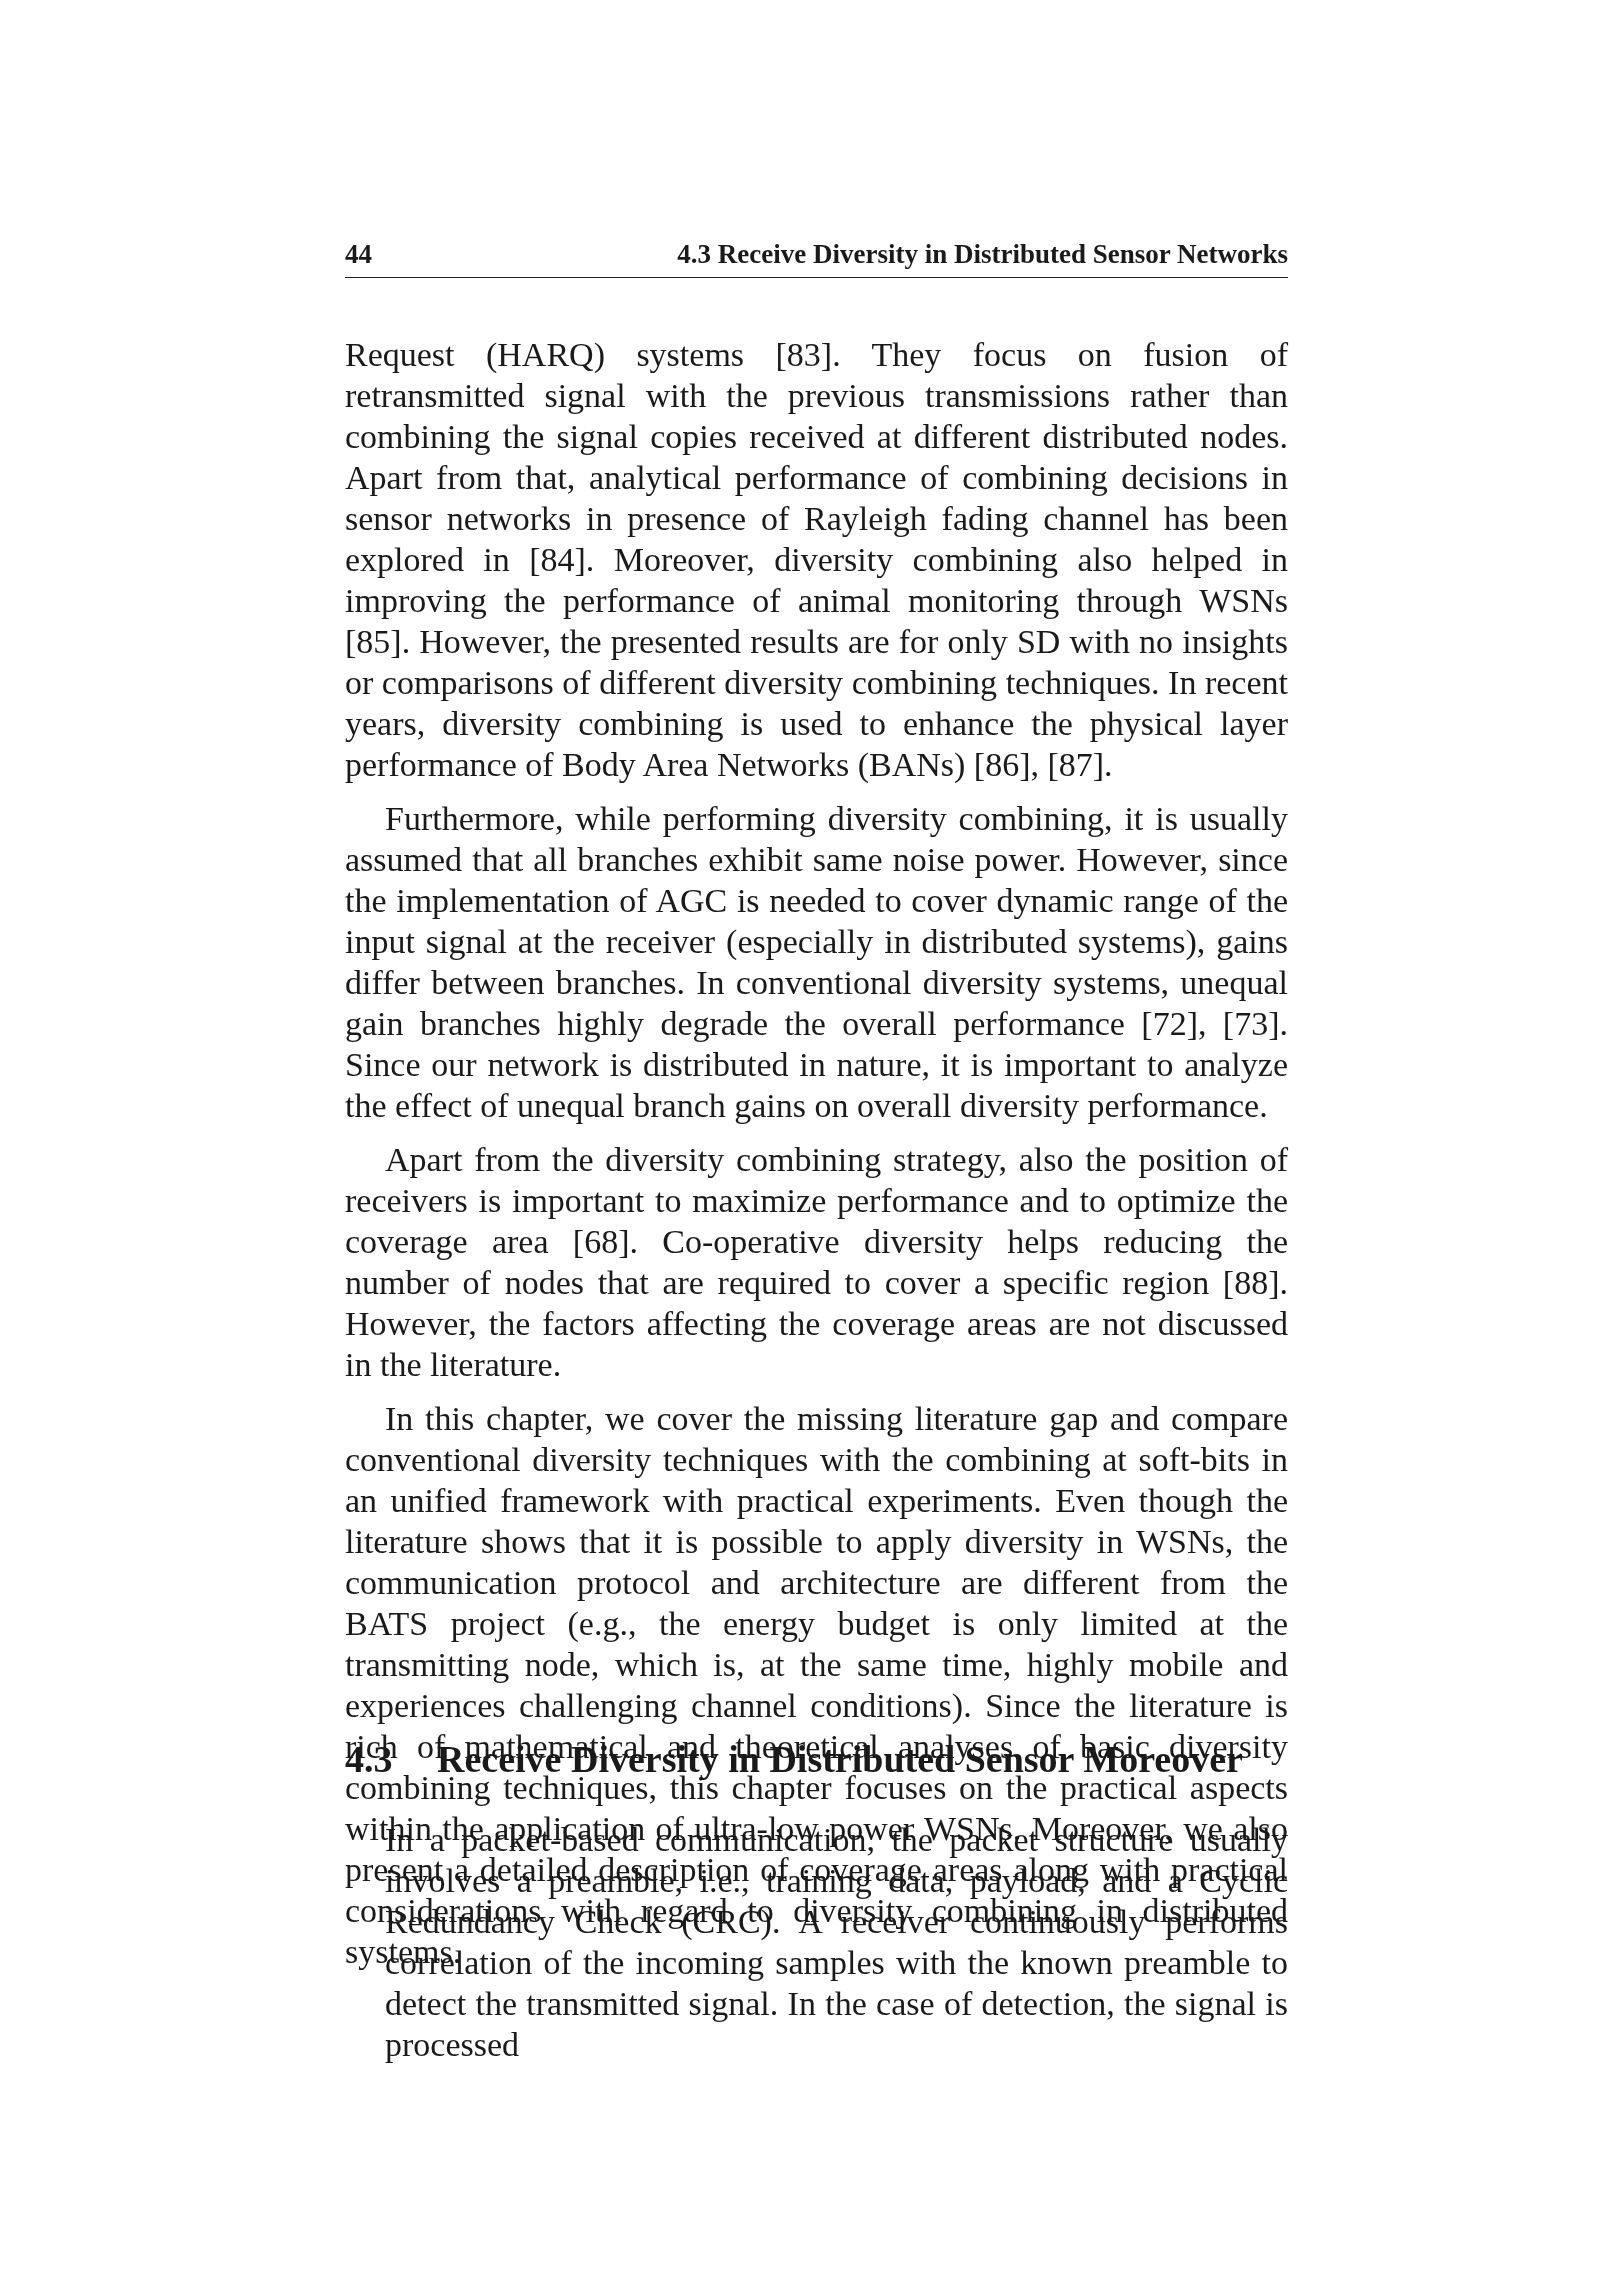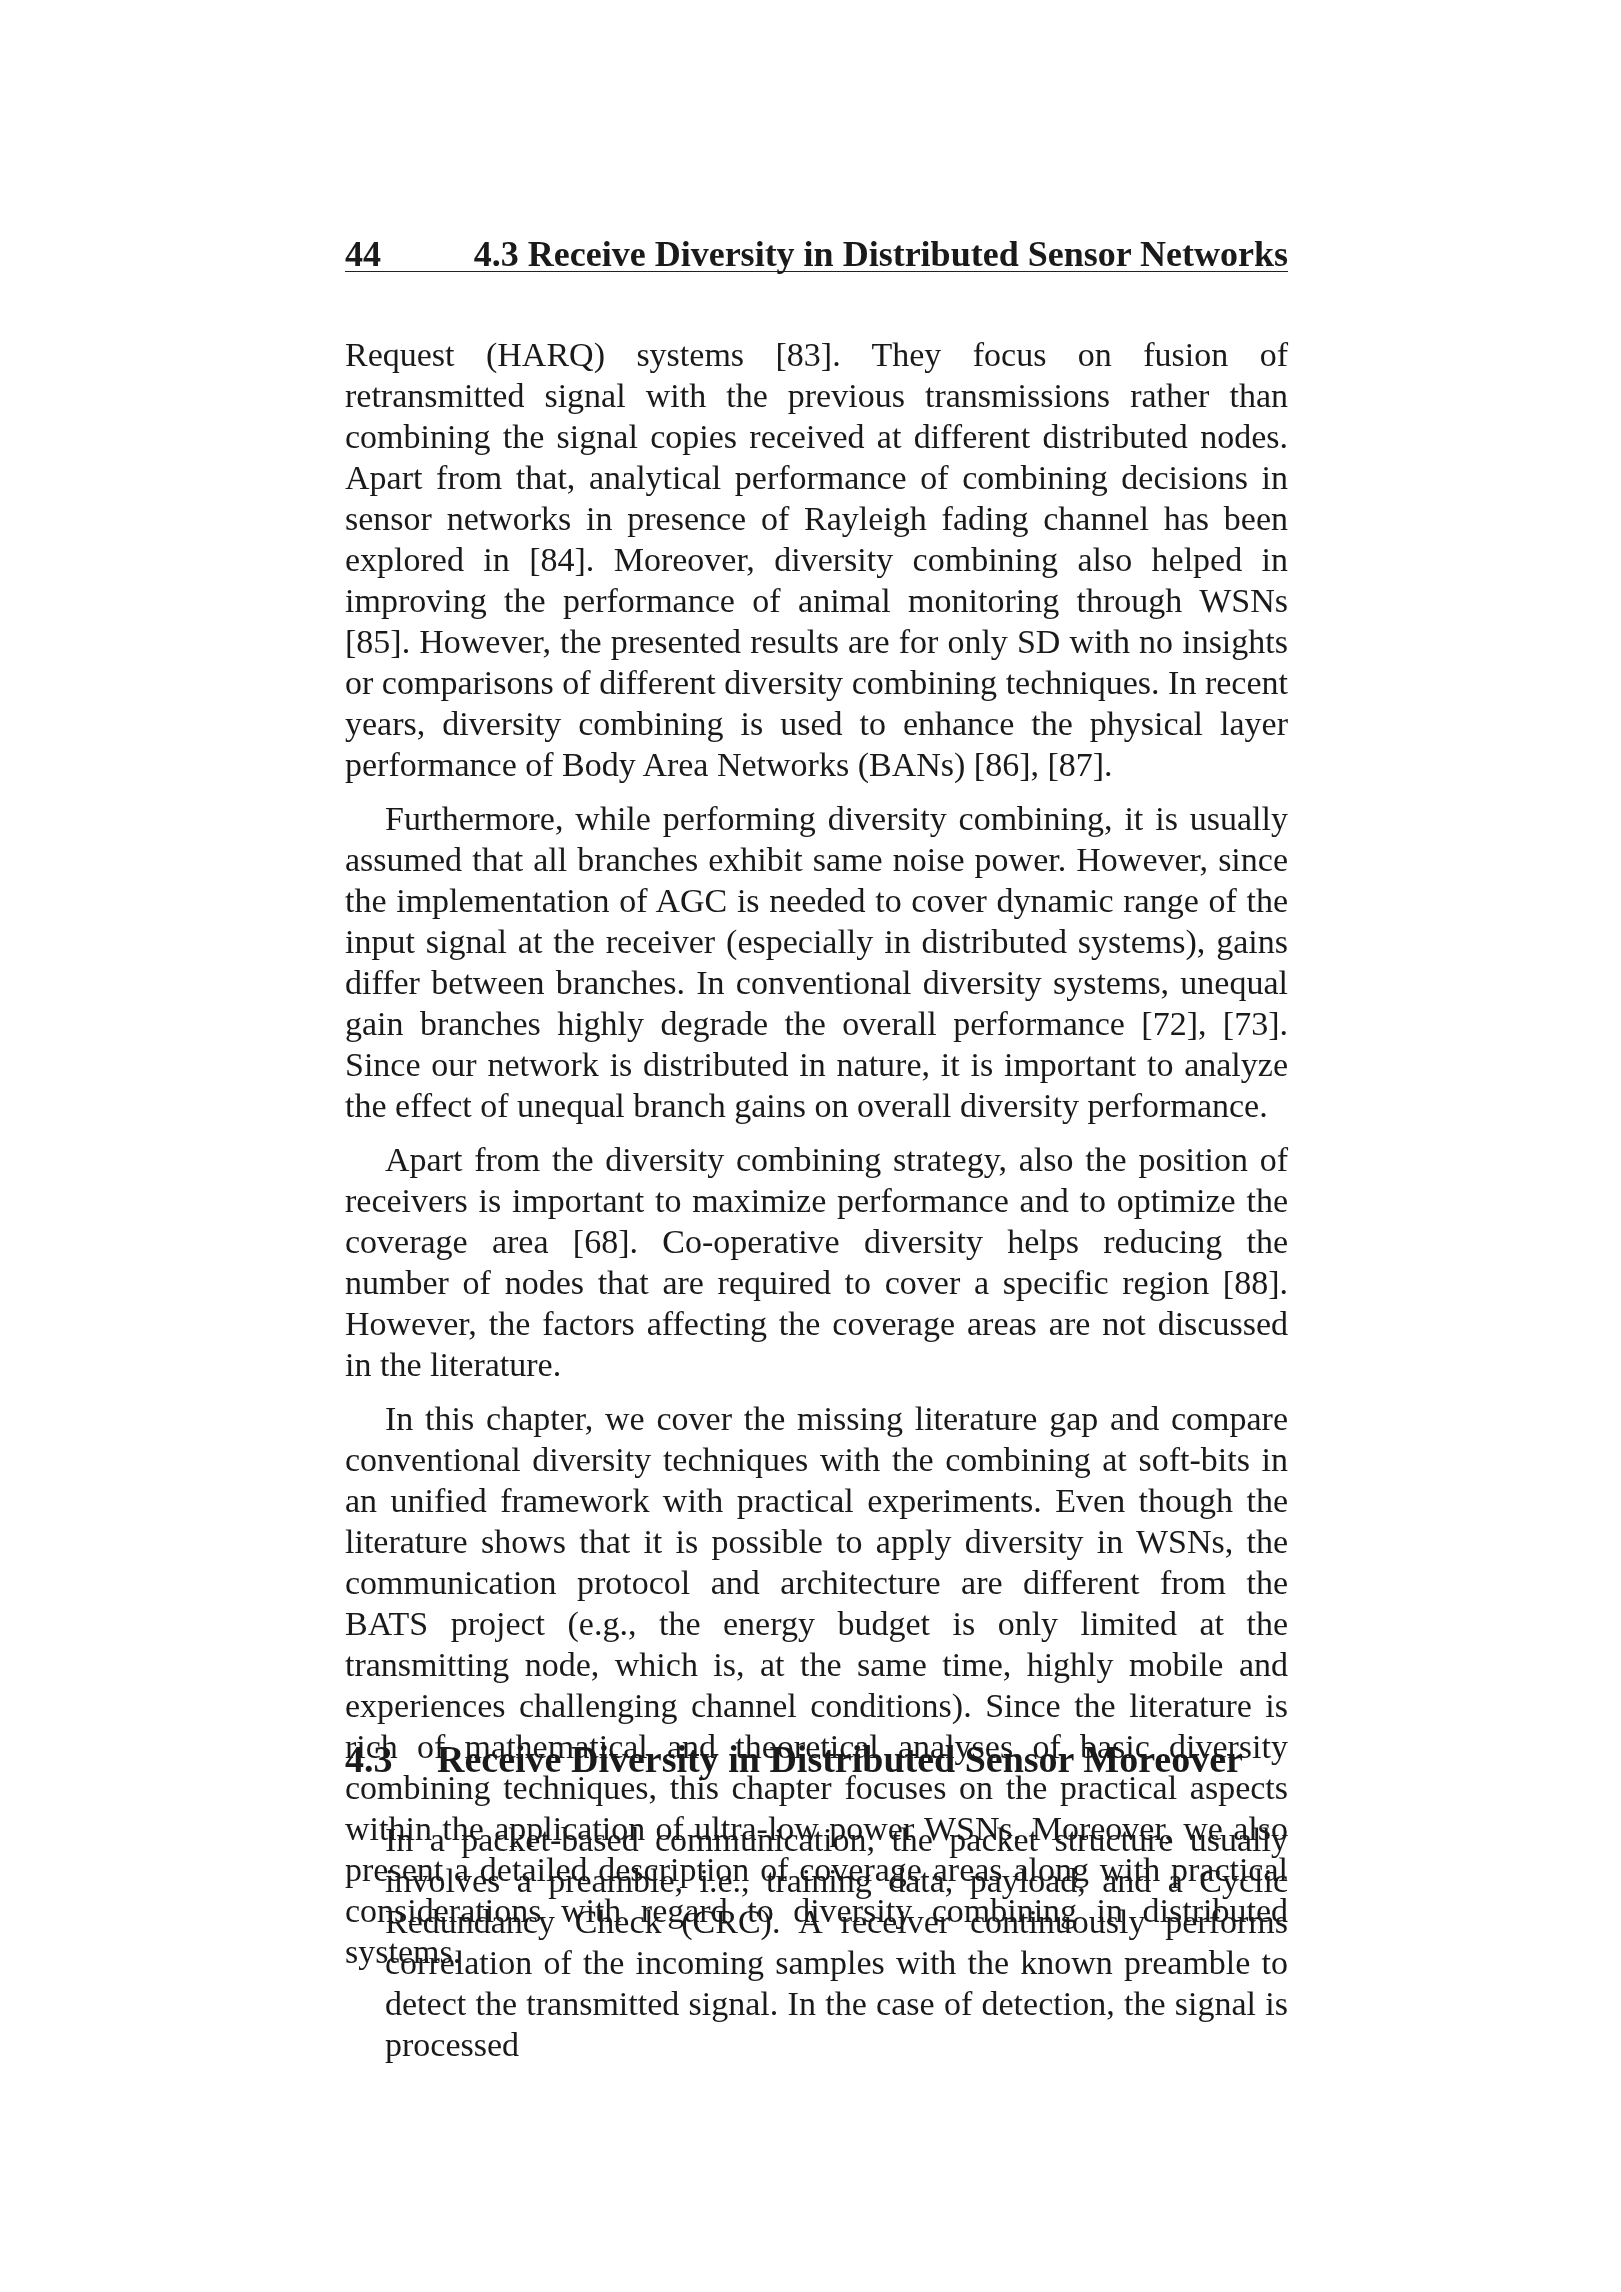--- a/index.html
+++ b/index.html
@@ -1,19 +1,19 @@
 <!DOCTYPE html>
 <html><head>
 <meta charset="utf-8">
 <style>
   html, body { margin: 0; padding: 0; background: #ffffff; }
   body { width: 1621px; height: 2293px; position: relative; overflow: hidden;
          font-family: "Liberation Serif", "DejaVu Serif", serif; color: #1a1a1a; }
-  .page-header { position: absolute; left: 345px; top: 228px; width: 943px; height: 43px;
-                 border-bottom: 1.5px solid #222; font-weight: bold; font-size: 36px; }
+  .page-header { position: absolute; left: 345px; top: 234px; width: 943px; height: 43px;
+                 border-bottom: 1.5px solid #222; font-weight: bold; font-size: 27px; }
   .page-header .num { position: absolute; left: 0; top: 4.9px; }
   .page-header .running { position: absolute; right: 0; top: 4.9px; }
   .body-block { position: absolute; left: 345px; width: 943px; font-size: 34px;
                 line-height: 41px; text-align: justify; }
   .body-block p { margin: 0; }
   .body-block p + p { margin-top: 13px; }
   .body-block p.indent { text-indent: 40px; }
   .block1 { top: 334px; }
   .section-heading { position: absolute; left: 345px; top: 1737px; width: 943px;
                      font-size: 38px; font-weight: bold; white-space: nowrap; }

